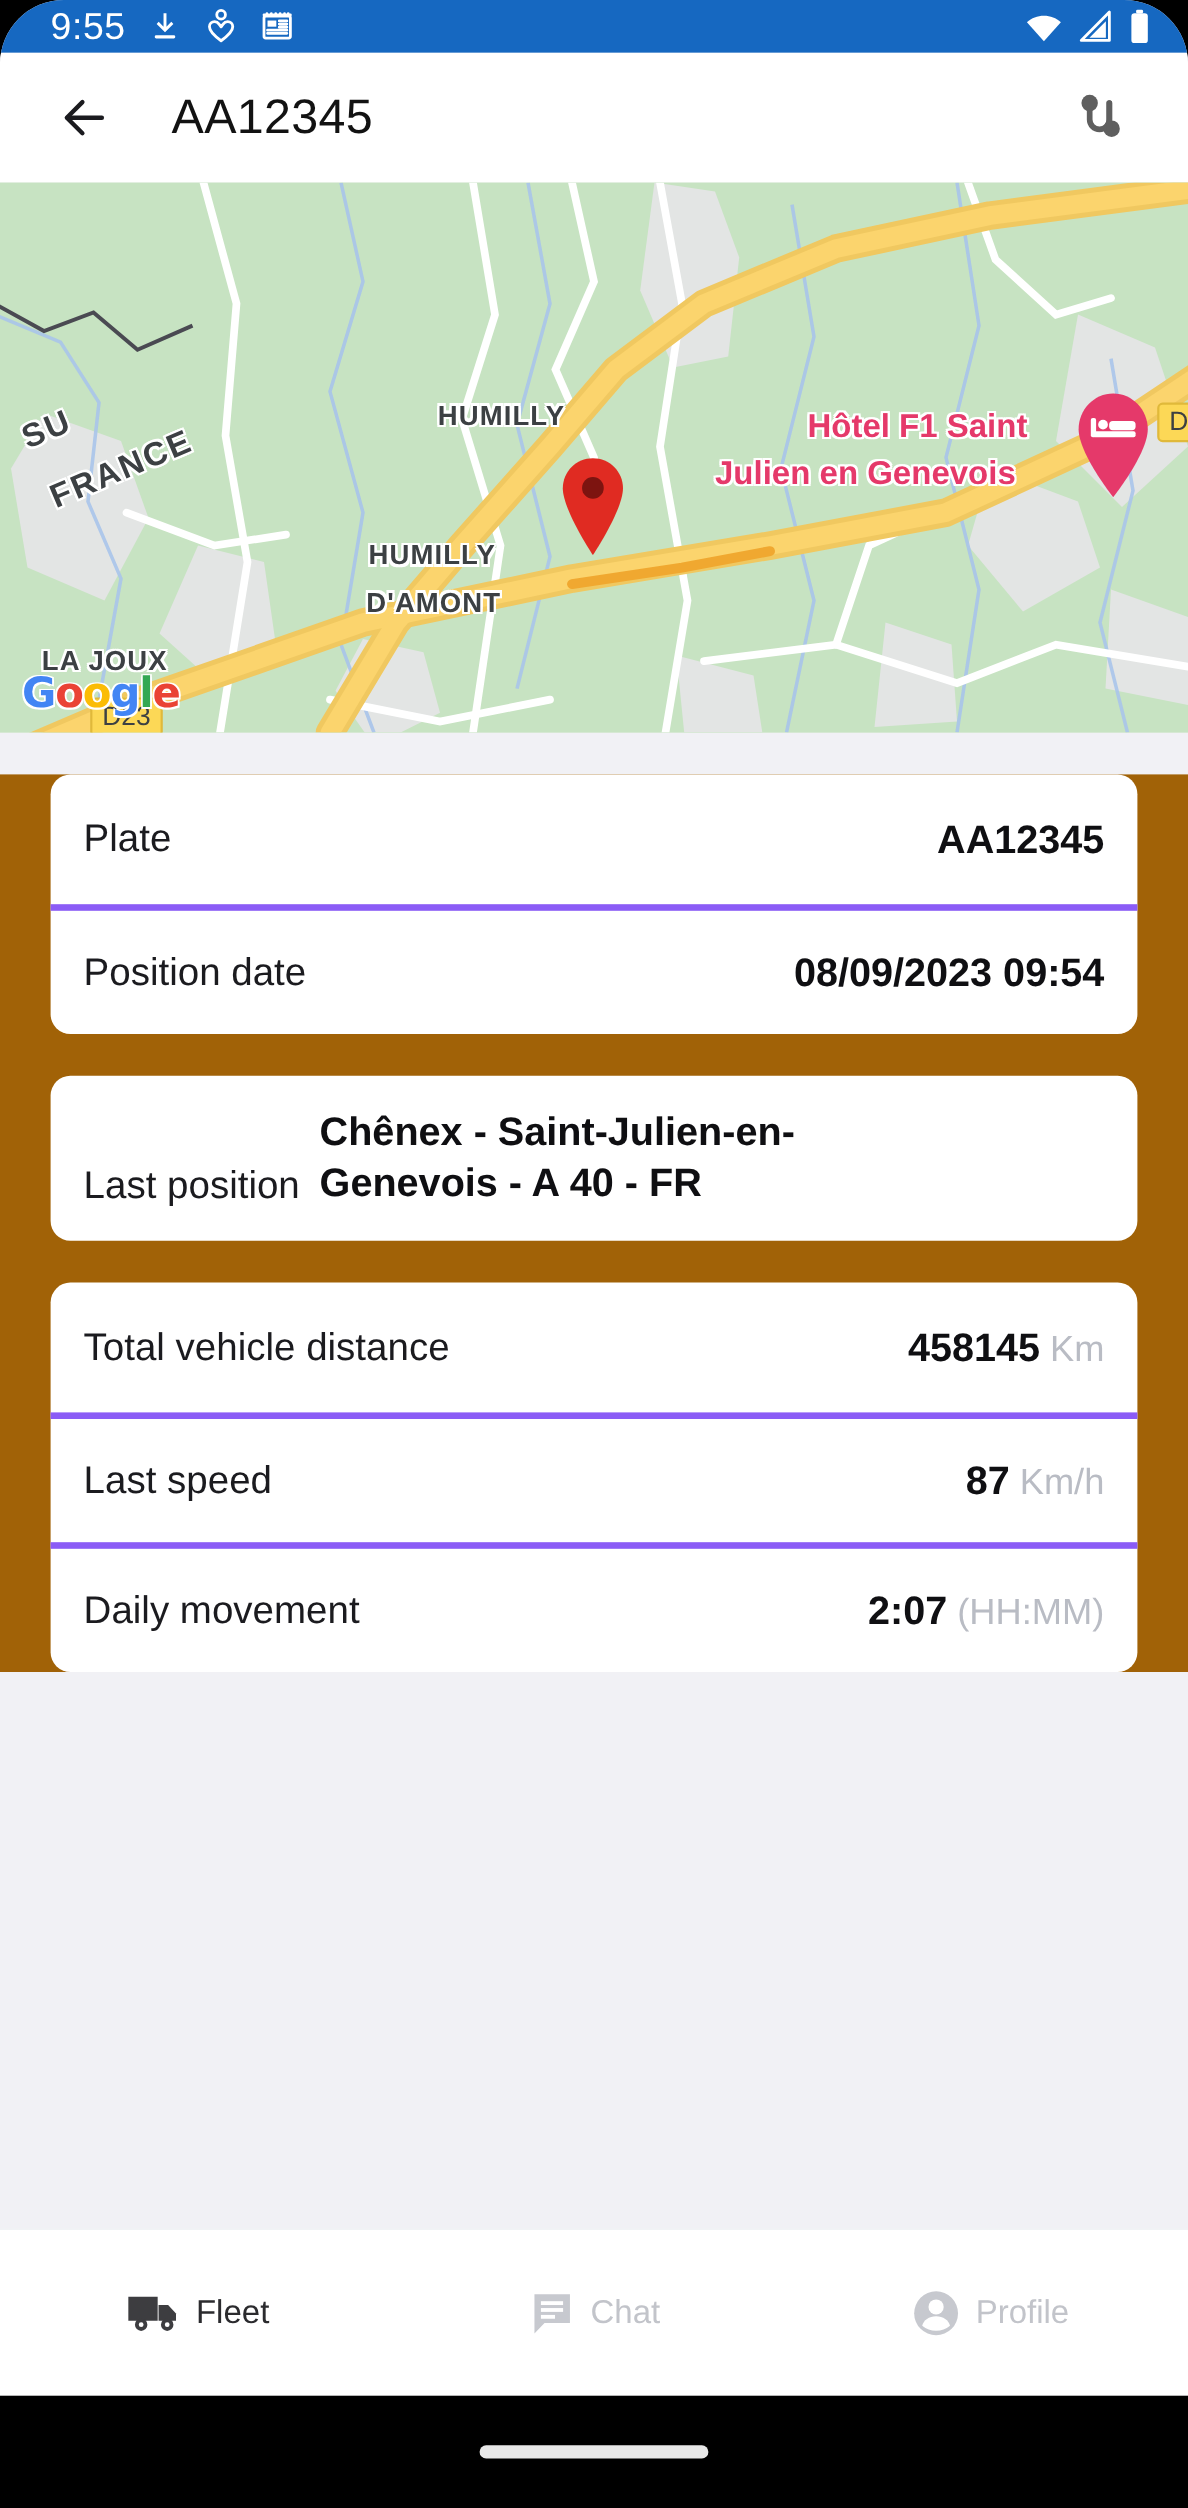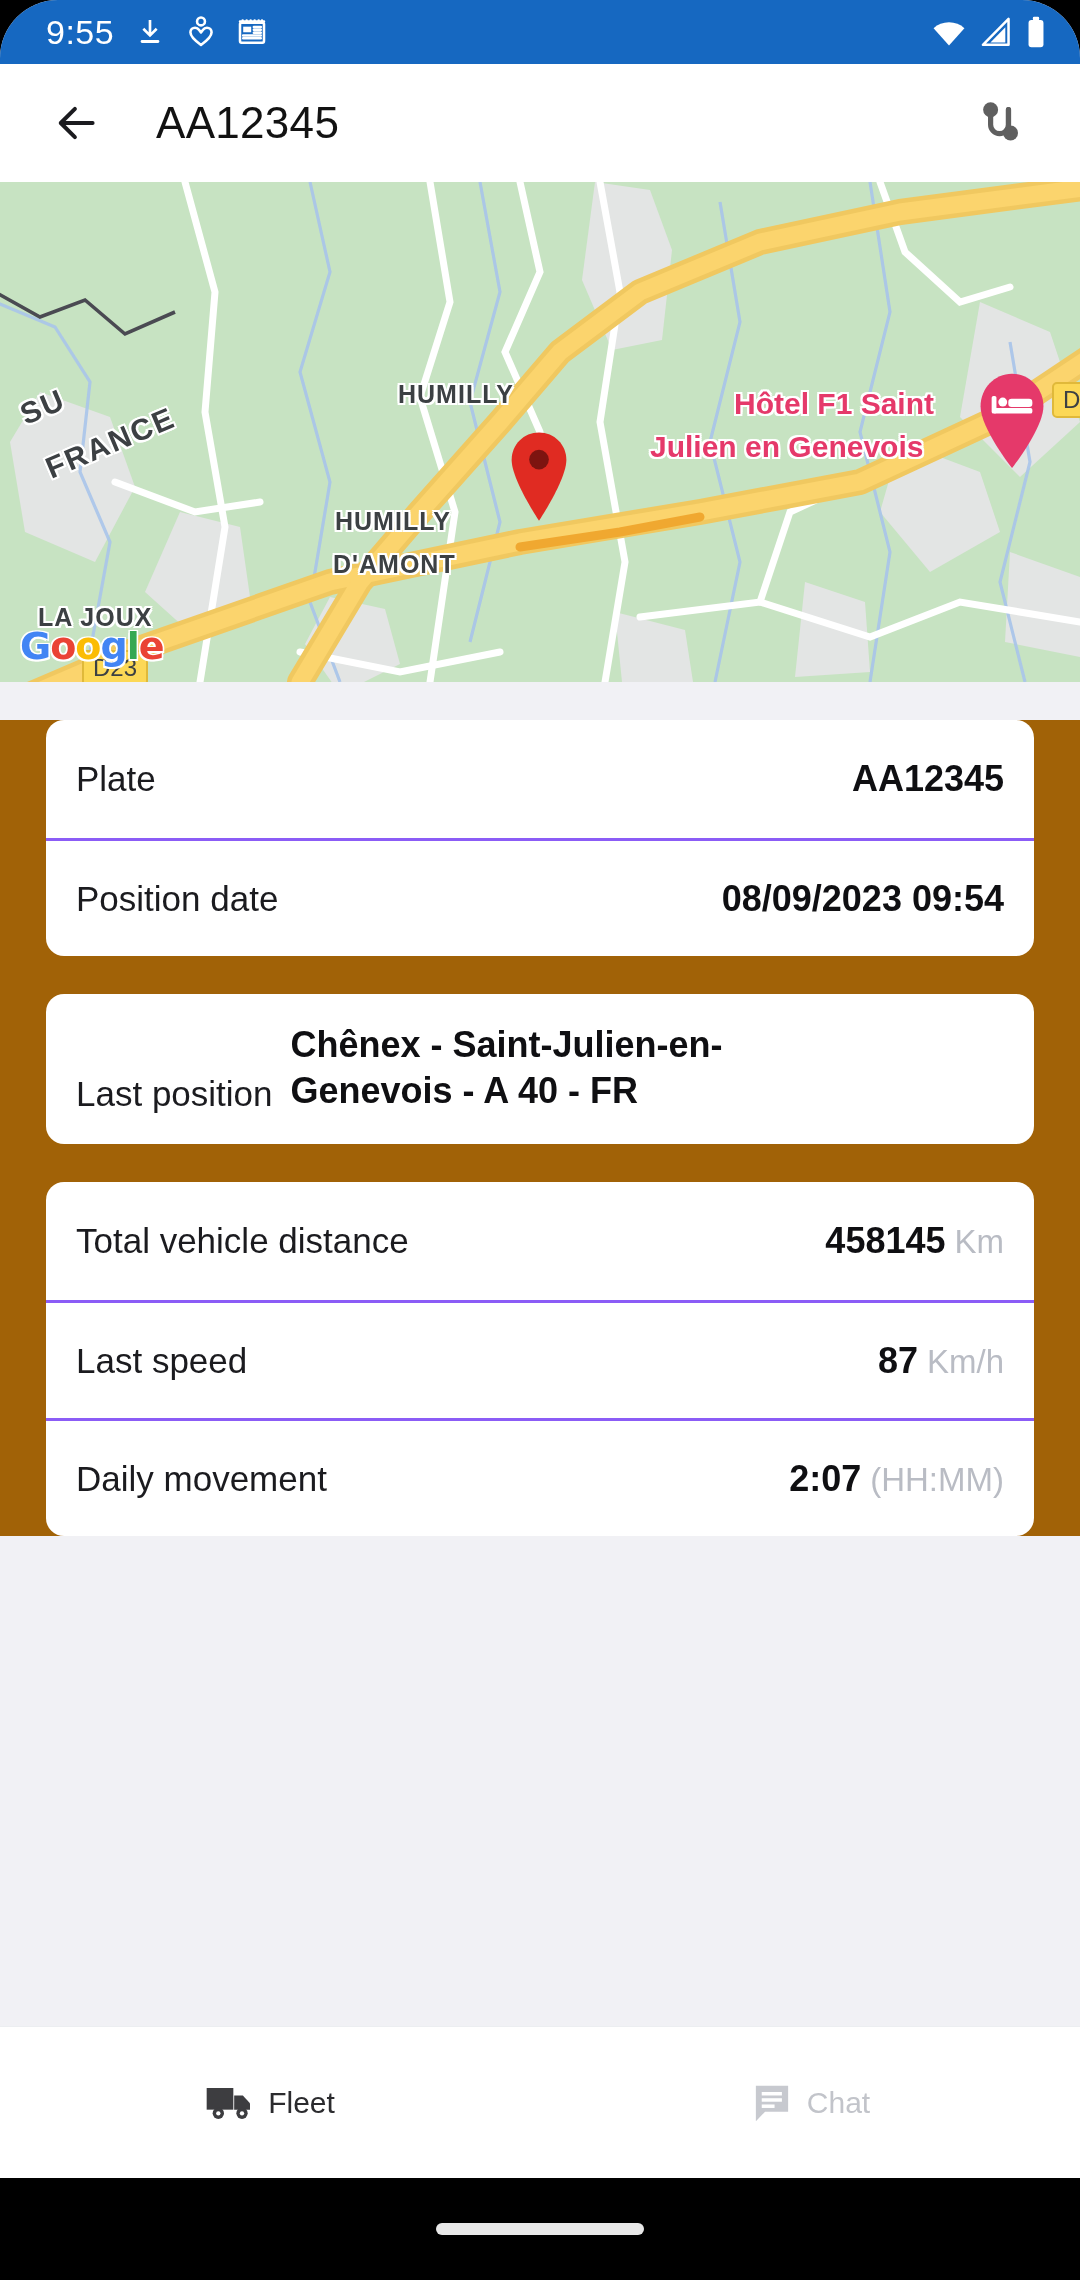--- a/index.html
+++ b/index.html
@@ -19,21 +19,21 @@
     position: absolute;
     top: 0; left: 0;
     width: 1080px; height: 2178px;
     background: #f1f1f5;
     border-radius: 58px 58px 0 0;
     overflow: hidden;
   }
 
   
   .statusbar {
-    height: 64px;
+    height: 48px;
     background: #1668c1;
     display: flex;
     align-items: center;
     padding: 0 34px 0 46px;
     color: #fff;
   }
   .sb-left { display: flex; align-items: center; gap: 20px; }
   .sb-time { font-size: 34px; font-weight: 400; letter-spacing: .5px; line-height: 1; }
   .sb-right { margin-left: auto; display: flex; align-items: center; gap: 14px; }
   .sb-ico { display: block; }
@@ -115,21 +115,21 @@
     background: #fff;
     border-radius: 18px;
     margin-top: 38px;
   }
   .row {
     display: flex;
     align-items: center;
     padding: 0 30px;
     min-height: 118px;
   }
-  .row + .row { border-top: 3px solid #8b5cf6; }
+  .row + .row { border-top: 6px solid #8b5cf6; }
   .row .label {
     font-size: 35px;
     color: #1b1b1f;
     font-weight: 400;
   }
   .row .value {
     margin-left: auto;
     font-size: 36px;
     font-weight: 700;
     color: #0f0f12;
@@ -384,19 +384,27 @@
       <svg width="44" height="44" viewBox="0 0 24 24" fill="#c7c9cf">
         <path d="M3.2 2.6h17.6v14.2H8.2L3.2 22z"></path>
         <g fill="#fff">
           <rect x="6.4" y="6" width="11" height="1.9"></rect>
           <rect x="6.4" y="9.4" width="11" height="1.9"></rect>
           <rect x="6.4" y="12.8" width="7" height="1.9"></rect>
         </g>
       </svg>
       <span class="navlabel">Chat</span>
     </div>
+    <div class="navitem inactive">
+      <svg width="46" height="46" viewBox="0 0 24 24" fill="#c7c9cf">
+        <circle cx="12" cy="12" r="10.4"></circle>
+        <circle cx="12" cy="9" r="3.6" fill="#fff"></circle>
+        <path d="M12 13.4c-3.3 0-6 1.9-6.6 4.5a10.3 10.3 0 0 0 13.2 0c-.6-2.6-3.3-4.5-6.6-4.5z" fill="#fff"></path>
+      </svg>
+      <span class="navlabel">Profile</span>
+    </div>
   </div>
  </div>
 
  <div class="gesture-area">
    <div class="gesture-pill"></div>
  </div>
 </div>
 
 </body></html>

